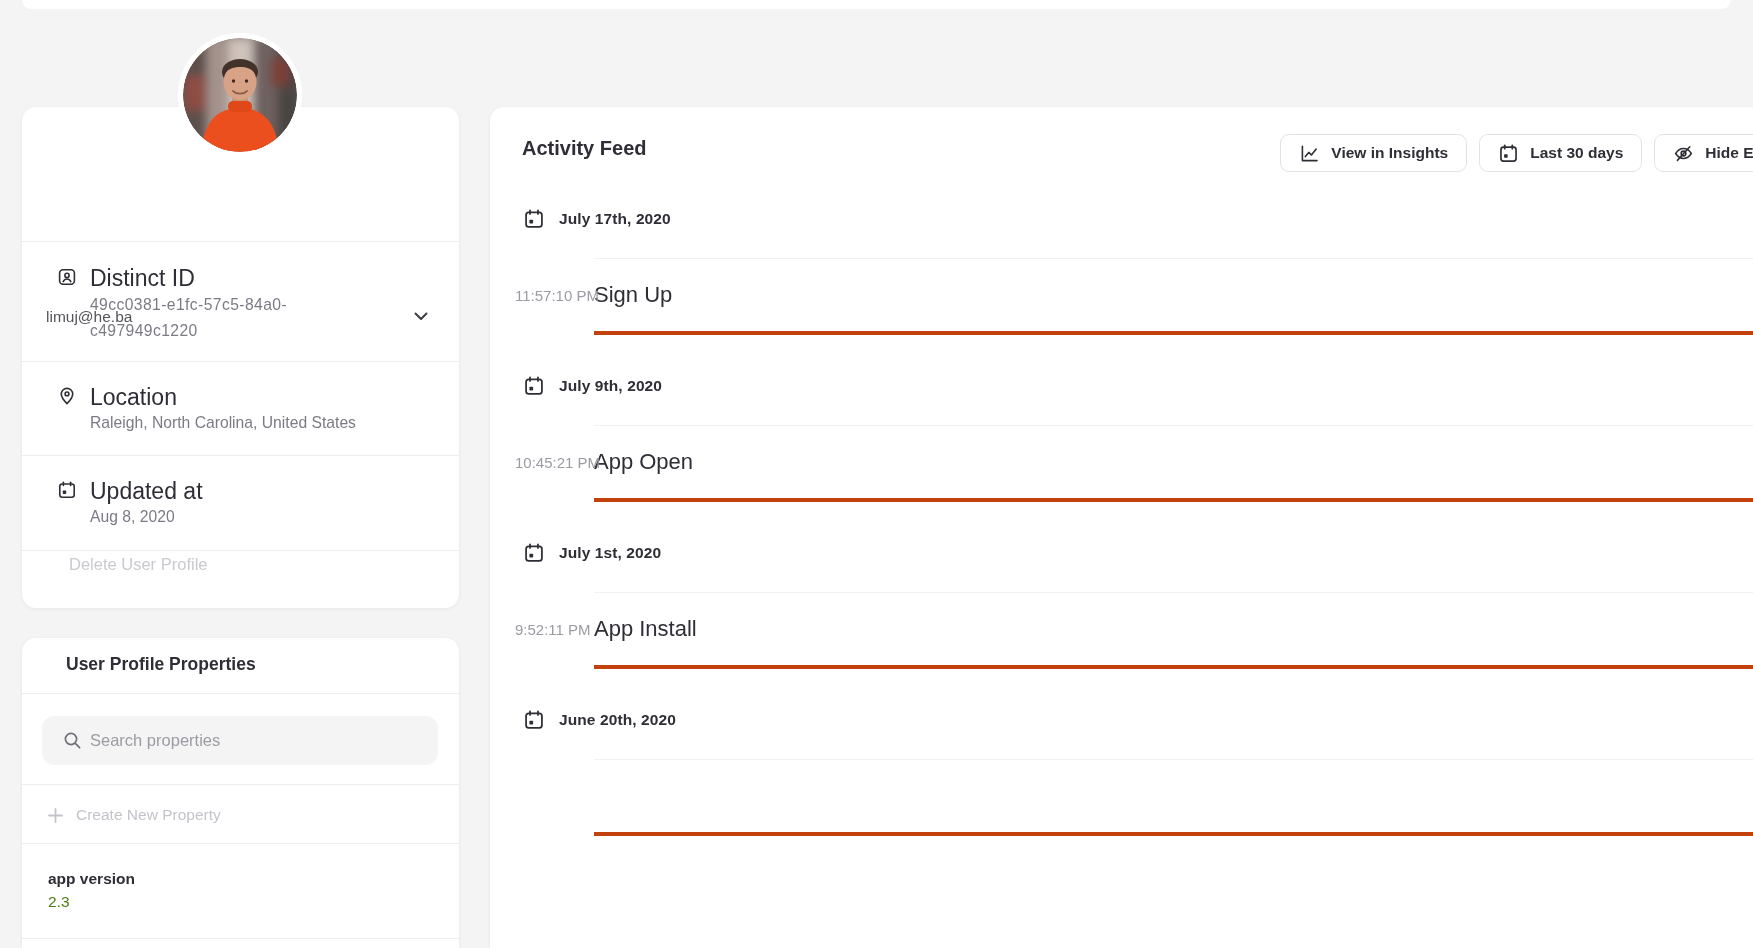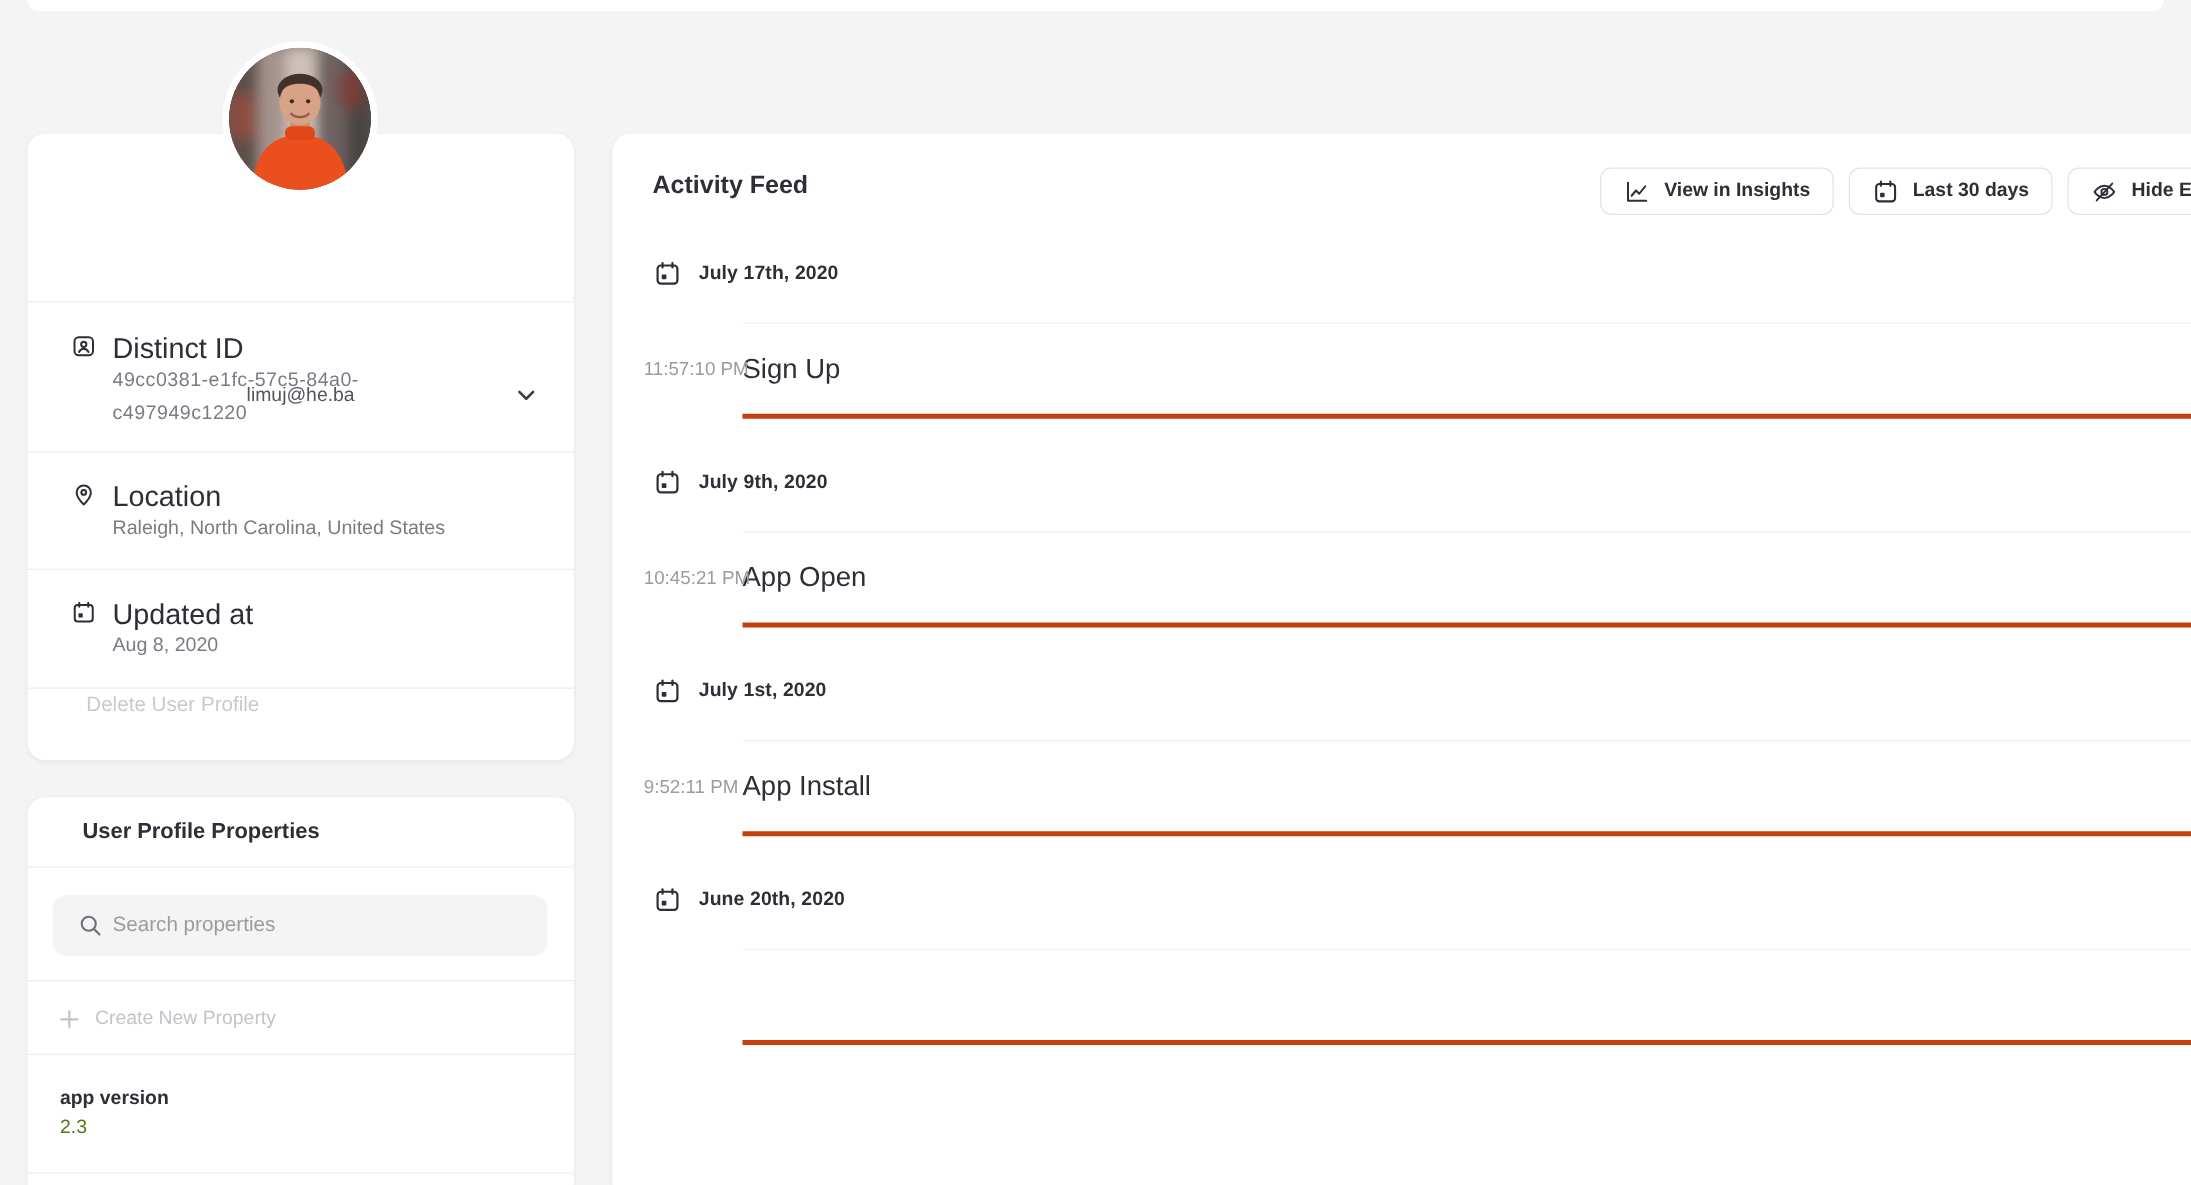--- a/index.html
+++ b/index.html
@@ -25,21 +25,21 @@
     position: absolute; left: 156px; top: -74px; width: 124px; height: 124px;
     border-radius: 50%; background: #fff; border: 5px solid #ffffff; overflow: hidden;
   }
   .avatar svg { display: block; width: 114px; height: 114px; border-radius: 50%; }
   .profile-name {
     position: absolute; top: 167px; left: 0; width: 100%;
     text-align: center; font-size: 24px; font-weight: 700; letter-spacing: 0.2px;
   }
   .profile-email {
     position: absolute; top: 201px; left: 0; width: 100%;
-    text-align: center; font-size: 15.5px; color: #54545c;
+    font-size: 15.5px; color: #54545c; padding-left: 24px;
   }
   .hdiv { position: absolute; left: 0; width: 100%; height: 1px; background: #ededf0; }
   .field-icon { position: absolute; left: 35px; width: 20px; height: 20px; }
   .field-label { position: absolute; left: 68px; font-size: 23px; font-weight: 500; line-height: 22px; color: #2e2e36; }
   .field-value { position: absolute; left: 68px; font-size: 15.7px; color: #7b7b85; line-height: 20px; }
   .id-value { line-height: 26px; width: 248px; letter-spacing: 0.4px; word-break: break-word; }
   .chev { stroke: #3c3c44; stroke-width: 2; fill: none; stroke-linecap: round; stroke-linejoin: round; }
   .id-chevron { position: absolute; left: 392px; top: 205px; width: 14px; height: 9px; cursor: pointer; }
   .delete-link {
     position: absolute; left: 47px; top: 448px; font-size: 16.5px; font-weight: 500;

